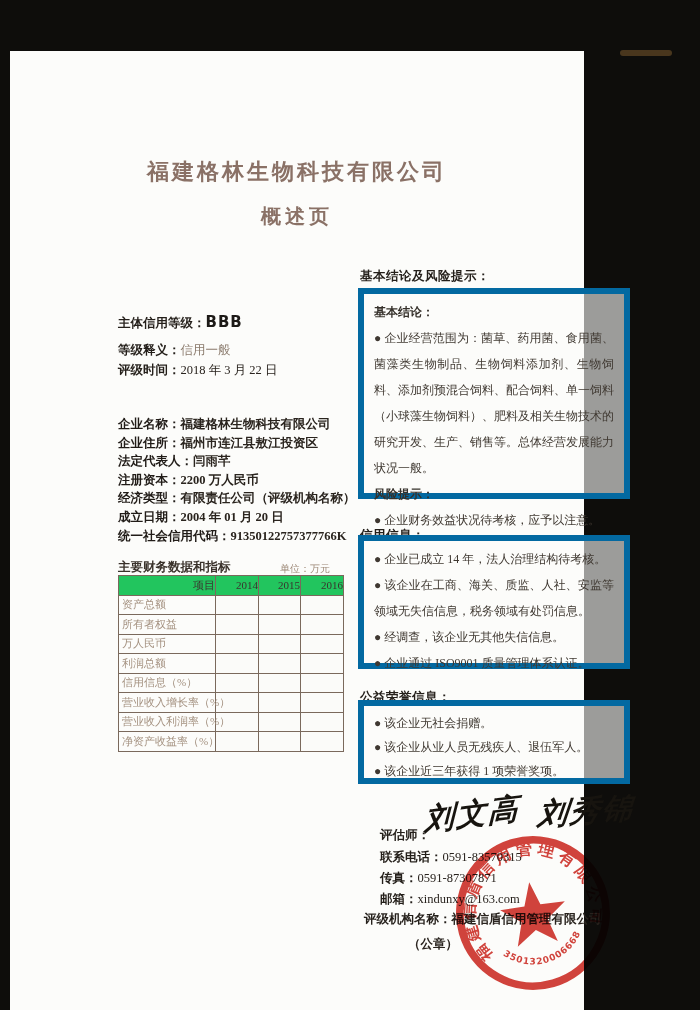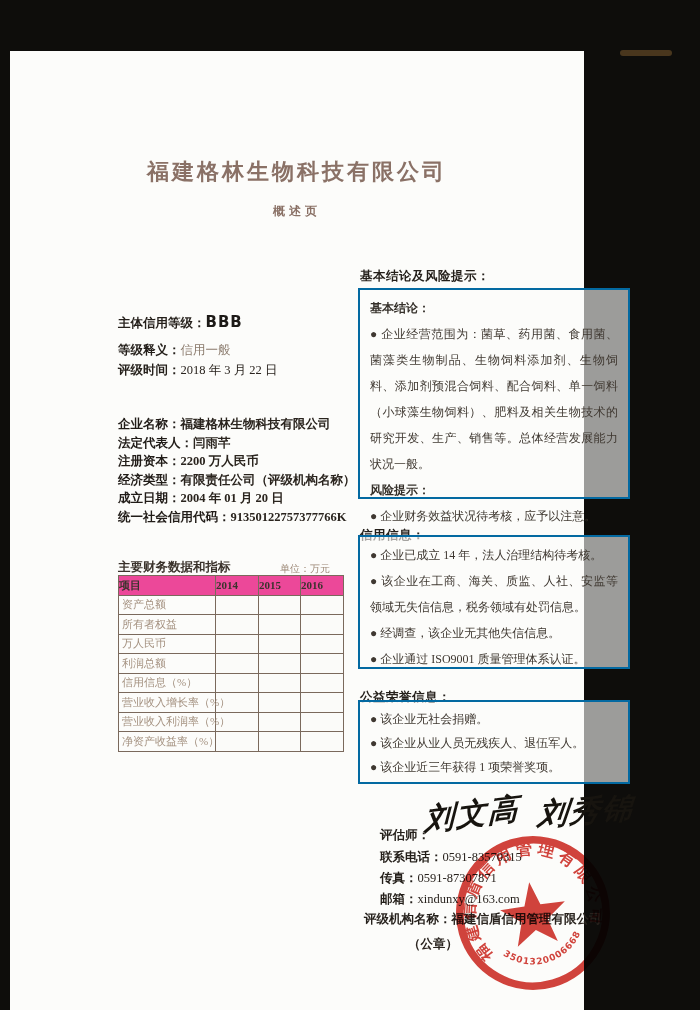--- a/index.html
+++ b/index.html
@@ -4,48 +4,48 @@
 <style>
   * { margin:0; padding:0; box-sizing:border-box; }
   html,body { width:700px; height:1010px; }
   body { background:#0e0d0b; font-family:"Liberation Serif", serif; position:relative; overflow:hidden; }
   .page { position:absolute; left:10px; top:11px; width:574px; height:985px; background:#fcfcfa;margin-top:40px; }
   .smudge { position:absolute; left:610px; top:-1px; width:52px; height:6px; background:#7a5a2e; opacity:.55; border-radius:3px; }
 
   .doc-title { position:absolute; left:0; top:106px; width:100%; text-align:center;
     font-size:22px; letter-spacing:3px; color:#8a7166; font-weight:600; }
   .doc-subtitle { position:absolute; left:0; top:152px; width:100%; text-align:center;
-    font-size:12px; letter-spacing:4px; color:#8a7166; font-weight:600; }
+    font-size:20px; letter-spacing:4px; color:#8a7166; font-weight:600; }
 
   .line { position:absolute; font-size:12.5px; color:#29231e; white-space:nowrap; }
   .lbl { font-weight:bold; color:#241f1a; }
   .grade-line { left:108px; top:262px; }
   .grade-val { font-family:"DejaVu Sans", sans-serif; font-size:15px; font-weight:600; color:#1d1a17; letter-spacing:1px; }
   .meaning-line { left:108px; top:291px; }
   .meaning-val { color:#8a7a6c; }
   .date-line { left:108px; top:311px; }
 
   .company-block { position:absolute; left:108px; top:364px; width:250px; }
   .company-block .crow { font-size:12.5px; line-height:18.6px; font-weight:bold; color:#211c18; white-space:nowrap; }
   .company-block .crow .cval { font-weight:bold; color:#2a241e; }
 
   .fin-title { position:absolute; left:108px; top:508px; font-size:12.5px; font-weight:bold; color:#3a322b; }
   .fin-unit { position:absolute; left:270px; top:511px; font-size:10px; color:#9c8876; }
   table.fin { position:absolute; left:108px; top:524px; width:225px; border-collapse:collapse; table-layout:fixed; }
   table.fin th, table.fin td { border:1px solid #7a695c; height:19.5px; font-size:11px; }
-  table.fin th { background:#ec4899; color:#3a332d; font-weight:bold; text-align:left; }
+  table.fin th { background:#22c55e; color:#3a332d; font-weight:normal; text-align:right; }
   table.fin td.rowlbl { color:#a3907f; text-align:left; padding-left:3px; white-space:nowrap; }
   table.fin td.cell { background:#fbfbf9; }
 
   .sec-h { position:absolute; font-size:12.5px; font-weight:bold; color:#241f1a; letter-spacing:.5px; }
   .h-conclusion { left:350px; top:217px; }
   .h-credit { left:350px; top:476px; }
   .h-honor { left:350px; top:638px; }
 
-  .box { position:absolute; left:348px; width:272px; border:2px solid #0369a1; background:rgba(252,252,250,.6);
+  .box { position:absolute; left:348px; width:272px; border:6px solid #0369a1; background:rgba(252,252,250,.6);
     padding:5px 10px 4px 10px; font-size:12px; color:#3f3831; }
   .box .bline { line-height:26px; text-align:justify; }
   .box .bhead { line-height:26px; font-weight:600; color:#35302a; }
   .box1 { top:237px; height:211px; }
   .box2 { top:484px; height:134px; }
   .box2 .bline { line-height:26px; }
   .box3 { top:649px; height:84px; }
   .box3 .bline { line-height:24px; }
 
   .foot-line { position:absolute; font-size:12.5px; white-space:nowrap; color:#29231e; }
@@ -79,20 +79,21 @@
   </div>
   <div class="line meaning-line">
     <span class="lbl">等级释义：</span><span class="meaning-val">信用一般</span>
   </div>
   <div class="line date-line">
     <span class="lbl">评级时间：</span><span>2018 年 3 月 22 日</span>
   </div>
 
   <div class="company-block">
     <div class="crow"><span>企业名称：</span><span class="cval">福建格林生物科技有限公司</span></div>
+    <div class="crow"><span>企业住所：</span><span class="cval">福州市连江县敖江投资区</span></div>
     <div class="crow"><span>法定代表人：</span><span class="cval">闫雨芊</span></div>
     <div class="crow"><span>注册资本：</span><span class="cval">2200 万人民币</span></div>
     <div class="crow"><span>经济类型：</span><span class="cval">有限责任公司（评级机构名称）</span></div>
     <div class="crow"><span>成立日期：</span><span class="cval">2004 年 01 月 20 日</span></div>
     <div class="crow"><span>统一社会信用代码：</span><span class="cval">91350122757377766K</span></div>
   </div>
 
   <div class="fin-title">主要财务数据和指标</div>
   <div class="fin-unit">单位：万元</div>
   <table class="fin">

